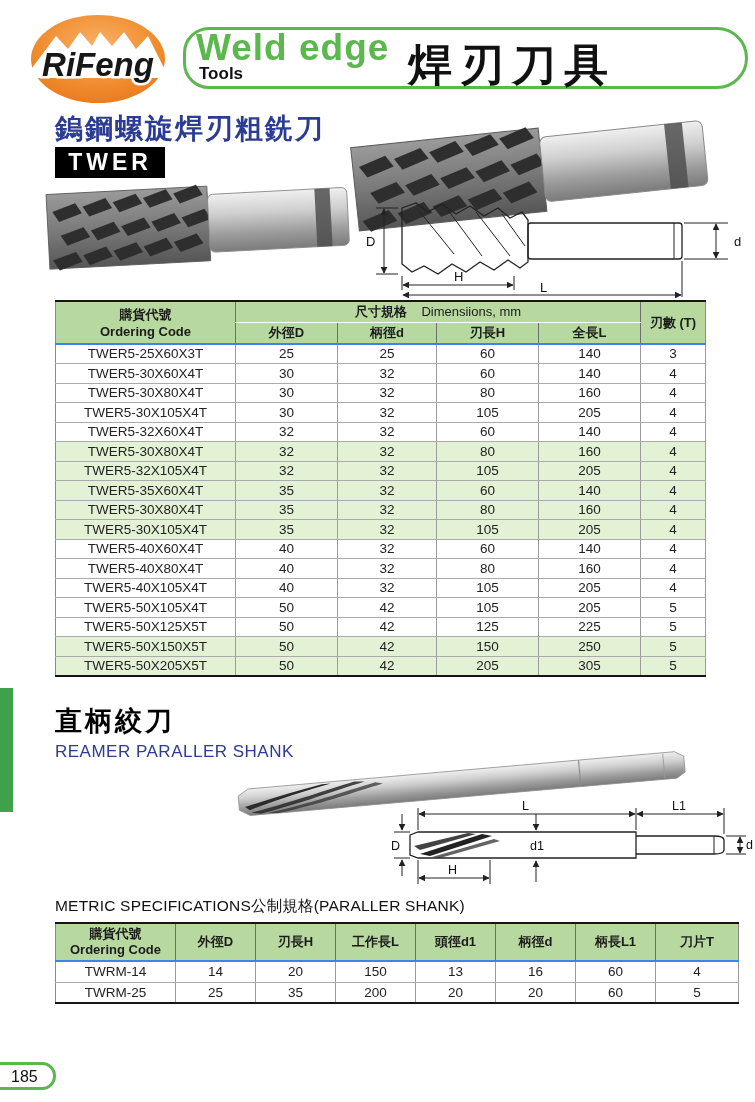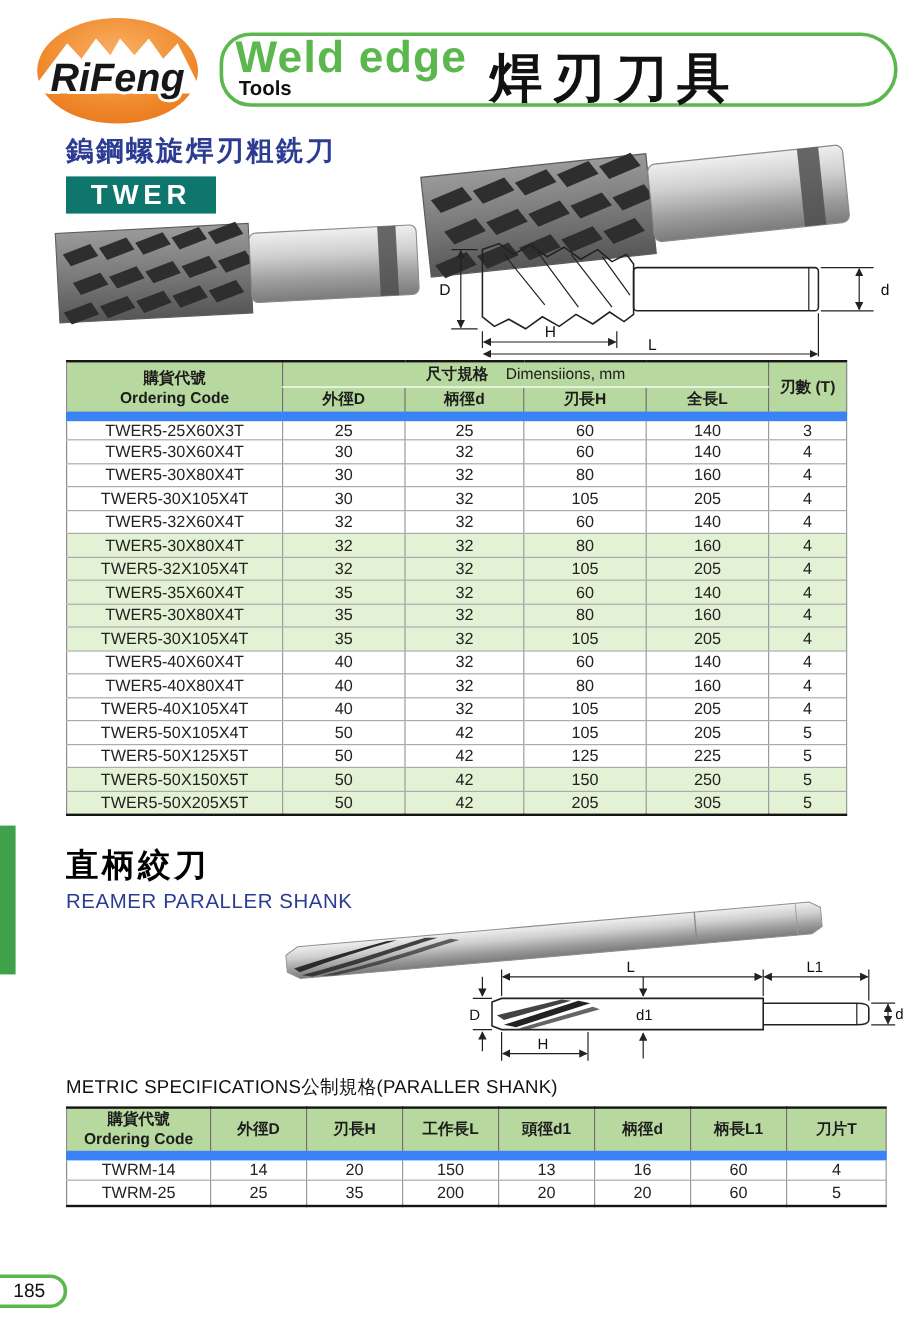--- a/index.html
+++ b/index.html
@@ -11,38 +11,38 @@
   
   .hdr-frame { position:absolute; left:183px; top:27px; width:565px; height:62px;
     border:3px solid #5cb84e; border-radius:26px 31px 31px 26px; }
   .logo { position:absolute; left:28px; top:14px; width:140px; height:90px; }
   .weld-title { position:absolute; left:196px; top:27px; font-size:37px; font-weight:bold;
     color:#5cb84e; letter-spacing:1px; }
   .weld-sub { position:absolute; left:199px; top:64px; font-size:17px; font-weight:bold; color:#111; }
   .hdr-zh { position:absolute; left:408px; top:36px; font-size:44px; font-weight:bold;
     color:#111; letter-spacing:8px; white-space:nowrap; }
   
-  .sec1-title { position:absolute; left:55px; top:110px; font-size:23px; font-weight:bold;
+  .sec1-title { position:absolute; left:55px; top:110px; font-size:28px; font-weight:bold;
     color:#2c3c92; letter-spacing:2px; }
-  .badge { position:absolute; left:55px; top:147px; width:125px; height:31px; background:#0f766e;
+  .badge { position:absolute; left:55px; top:147px; width:110px; height:31px; background:#000000;
     color:#fff; font-size:23px; font-weight:bold; letter-spacing:4px; text-align:center; line-height:31px; }
   .photo-big   { position:absolute; left:352px; top:124px; width:356px; height:94px; transform:rotate(-6deg); }
   .photo-small { position:absolute; left:46px;  top:182px; width:304px; height:84px; transform:rotate(-3deg); }
   .diagram1 { position:absolute; left:362px; top:196px; }
   .photo-reamer { position:absolute; left:232px; top:752px; width:474px; height:62px; transform:rotate(-5deg); }
   .diagram2 { position:absolute; left:386px; top:792px; }
   
   table { border-collapse:collapse; table-layout:fixed; background:#fff; }
   .t1 { position:absolute; left:55px; top:300px; width:650px;
     border-top:2px solid #151515; border-bottom:2px solid #151515;
     border-left:1px solid #8a8a8a; border-right:1px solid #8a8a8a; }
   .t2 { position:absolute; left:55px; top:922px; width:683px;
     border-top:2px solid #151515; border-bottom:2px solid #151515;
     border-left:1px solid #8a8a8a; border-right:1px solid #8a8a8a; }
-  thead { border-bottom:8px solid #3b82f6; }
+  thead { border-bottom:2px solid #3b82f6; }
   th { background:#b7d89e; font-size:13px; font-weight:bold; color:#1c1c1c;
     border-left:1px solid #6f6f6f; text-align:center; vertical-align:middle; padding:1px 0; }
   .t1 thead tr.r1 th { height:21px; }
   .t1 thead tr.r2 th { height:19px; }
   .t2 th { height:38px; line-height:1.25; }
   th.group { border-bottom:1px solid #fff; }
   td { border:1px solid #9b9b9b; border-top:1px solid #ababab; border-bottom:1px solid #ababab;
     text-align:center; font-size:13.5px; color:#222; height:19.5px; padding:0; line-height:1; }
   .t2 td { height:21px; }
   tr.shaded td { background:#e3f1d5; }

